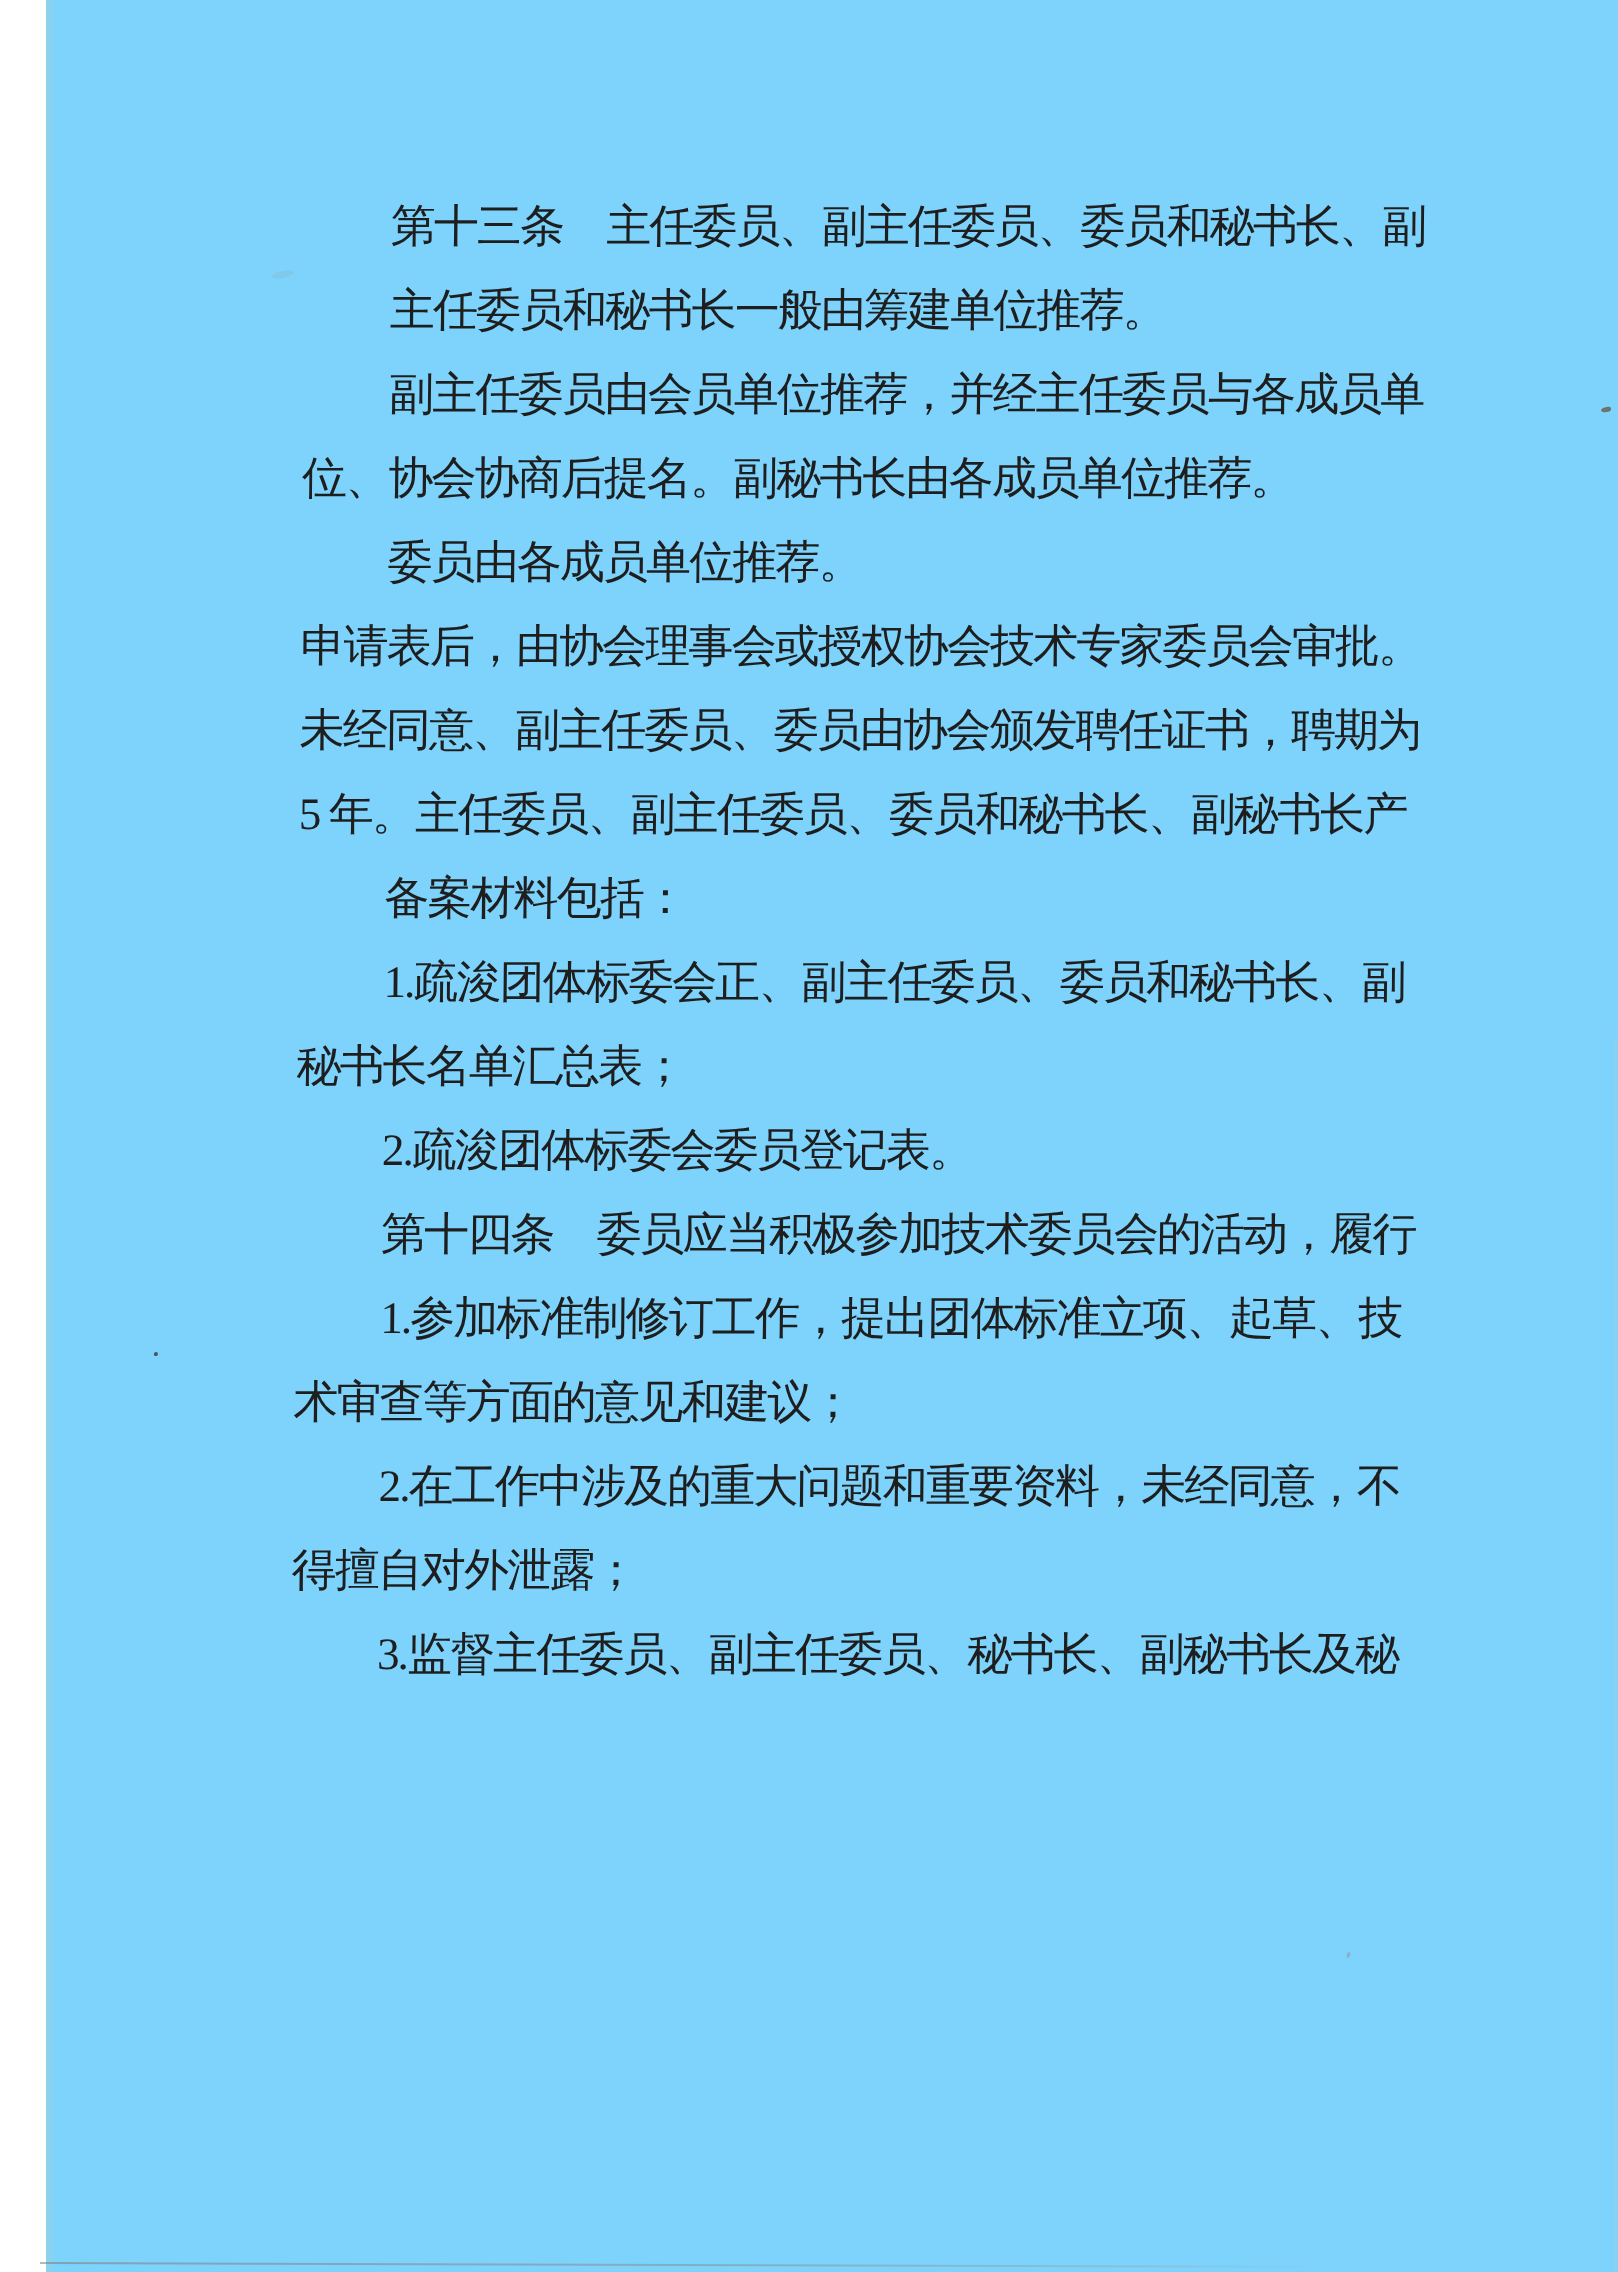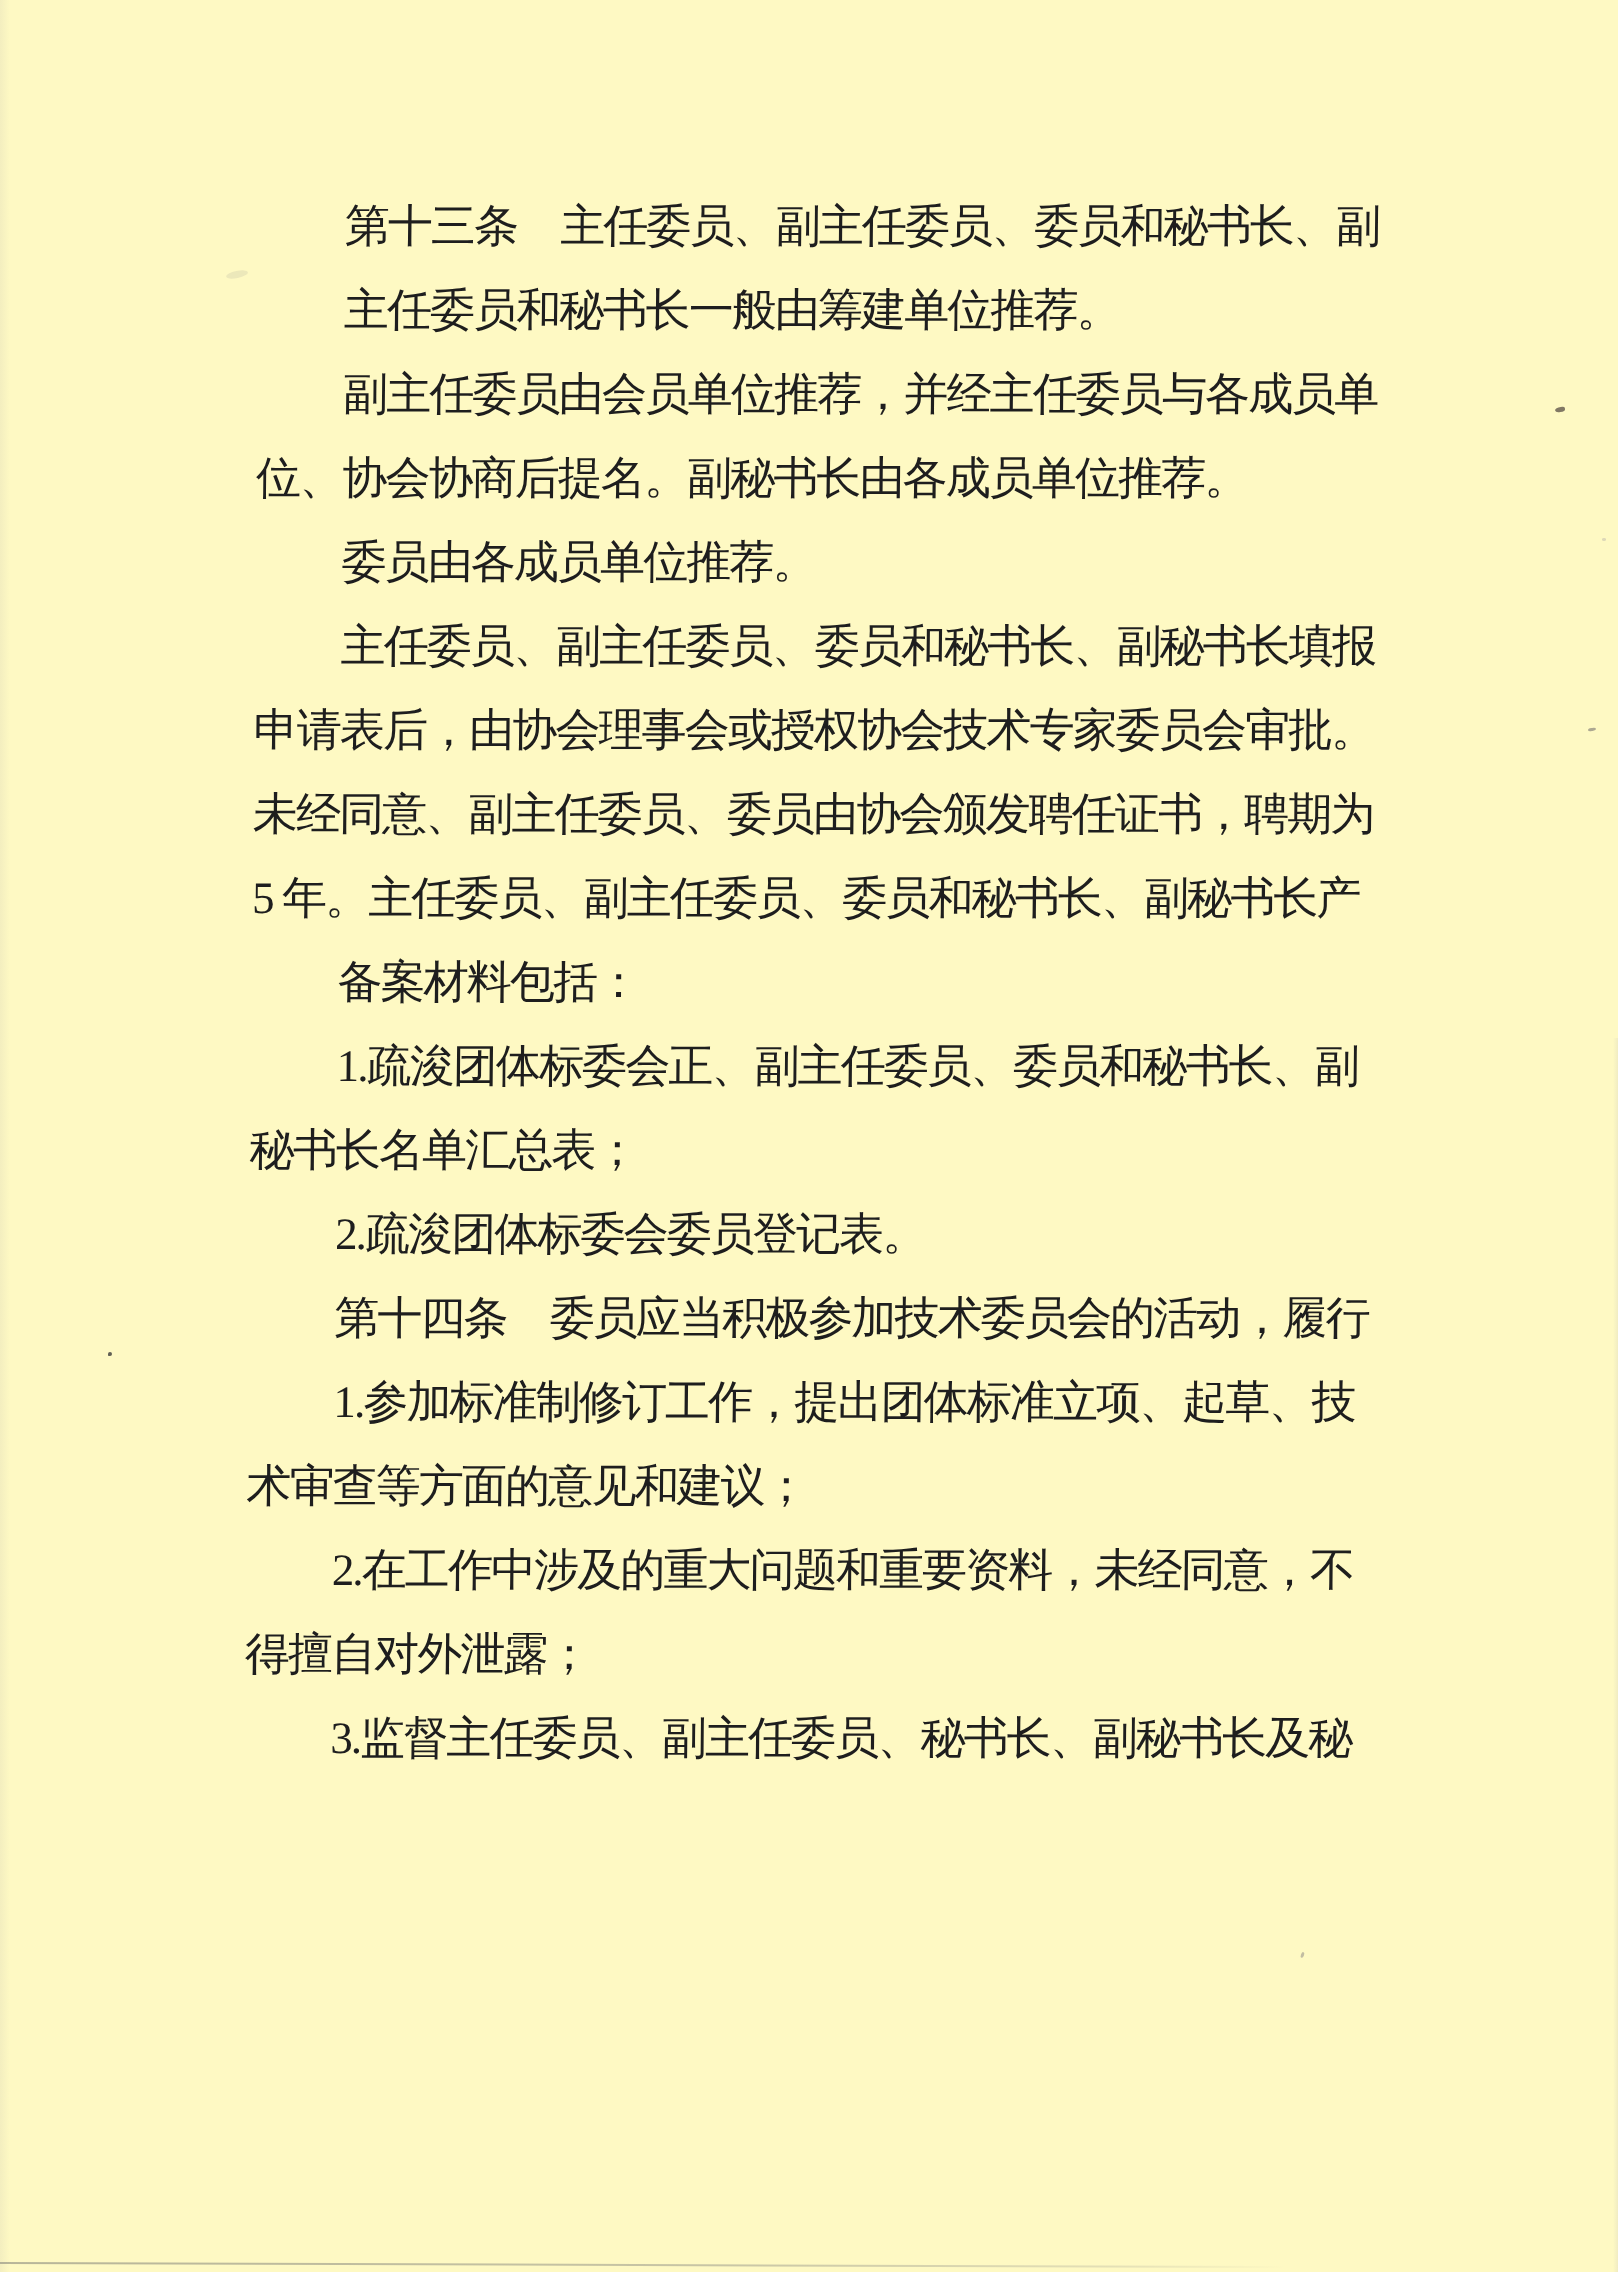--- a/index.html
+++ b/index.html
@@ -9,21 +9,22 @@
   body {
     width: 1619px;
     height: 2273px;
     background: #ffffff;
     position: relative;
     overflow: hidden;
   }
   .page {
     position: absolute;
     inset: 0;
-    background: #fef9c3;
+    background: #7dd3fc;
+    margin-left: 46px;
   }
   .text-block {
     position: absolute;
     left: 259px;
     top: 184px;
     width: 1161px;
     transform: skewX(-0.55deg);
     transform-origin: 0 0;
     font-family: "Liberation Serif", "DejaVu Serif", serif;
     font-size: 45px;
@@ -86,21 +87,20 @@
 
   <div class="edge-left"></div>
   <div class="edge-right"></div>
 
   <div class="text-block">
     <div class="text-line">　　第十三条　主任委员、副主任委员、委员和秘书长、副</div>
     <div class="text-line">　　主任委员和秘书长一般由筹建单位推荐。</div>
     <div class="text-line">　　副主任委员由会员单位推荐，并经主任委员与各成员单</div>
     <div class="text-line">位、协会协商后提名。副秘书长由各成员单位推荐。</div>
     <div class="text-line">　　委员由各成员单位推荐。</div>
-    <div class="text-line">　　主任委员、副主任委员、委员和秘书长、副秘书长填报</div>
     <div class="text-line">申请表后，由协会理事会或授权协会技术专家委员会审批。</div>
     <div class="text-line">未经同意、副主任委员、委员由协会颁发聘任证书，聘期为</div>
     <div class="text-line">5 年。主任委员、副主任委员、委员和秘书长、副秘书长产</div>
     <div class="text-line">　　备案材料包括：</div>
     <div class="text-line">　　1.疏浚团体标委会正、副主任委员、委员和秘书长、副</div>
     <div class="text-line">秘书长名单汇总表；</div>
     <div class="text-line">　　2.疏浚团体标委会委员登记表。</div>
     <div class="text-line">　　第十四条　委员应当积极参加技术委员会的活动，履行</div>
     <div class="text-line">　　1.参加标准制修订工作，提出团体标准立项、起草、技</div>
     <div class="text-line">术审查等方面的意见和建议；</div>

